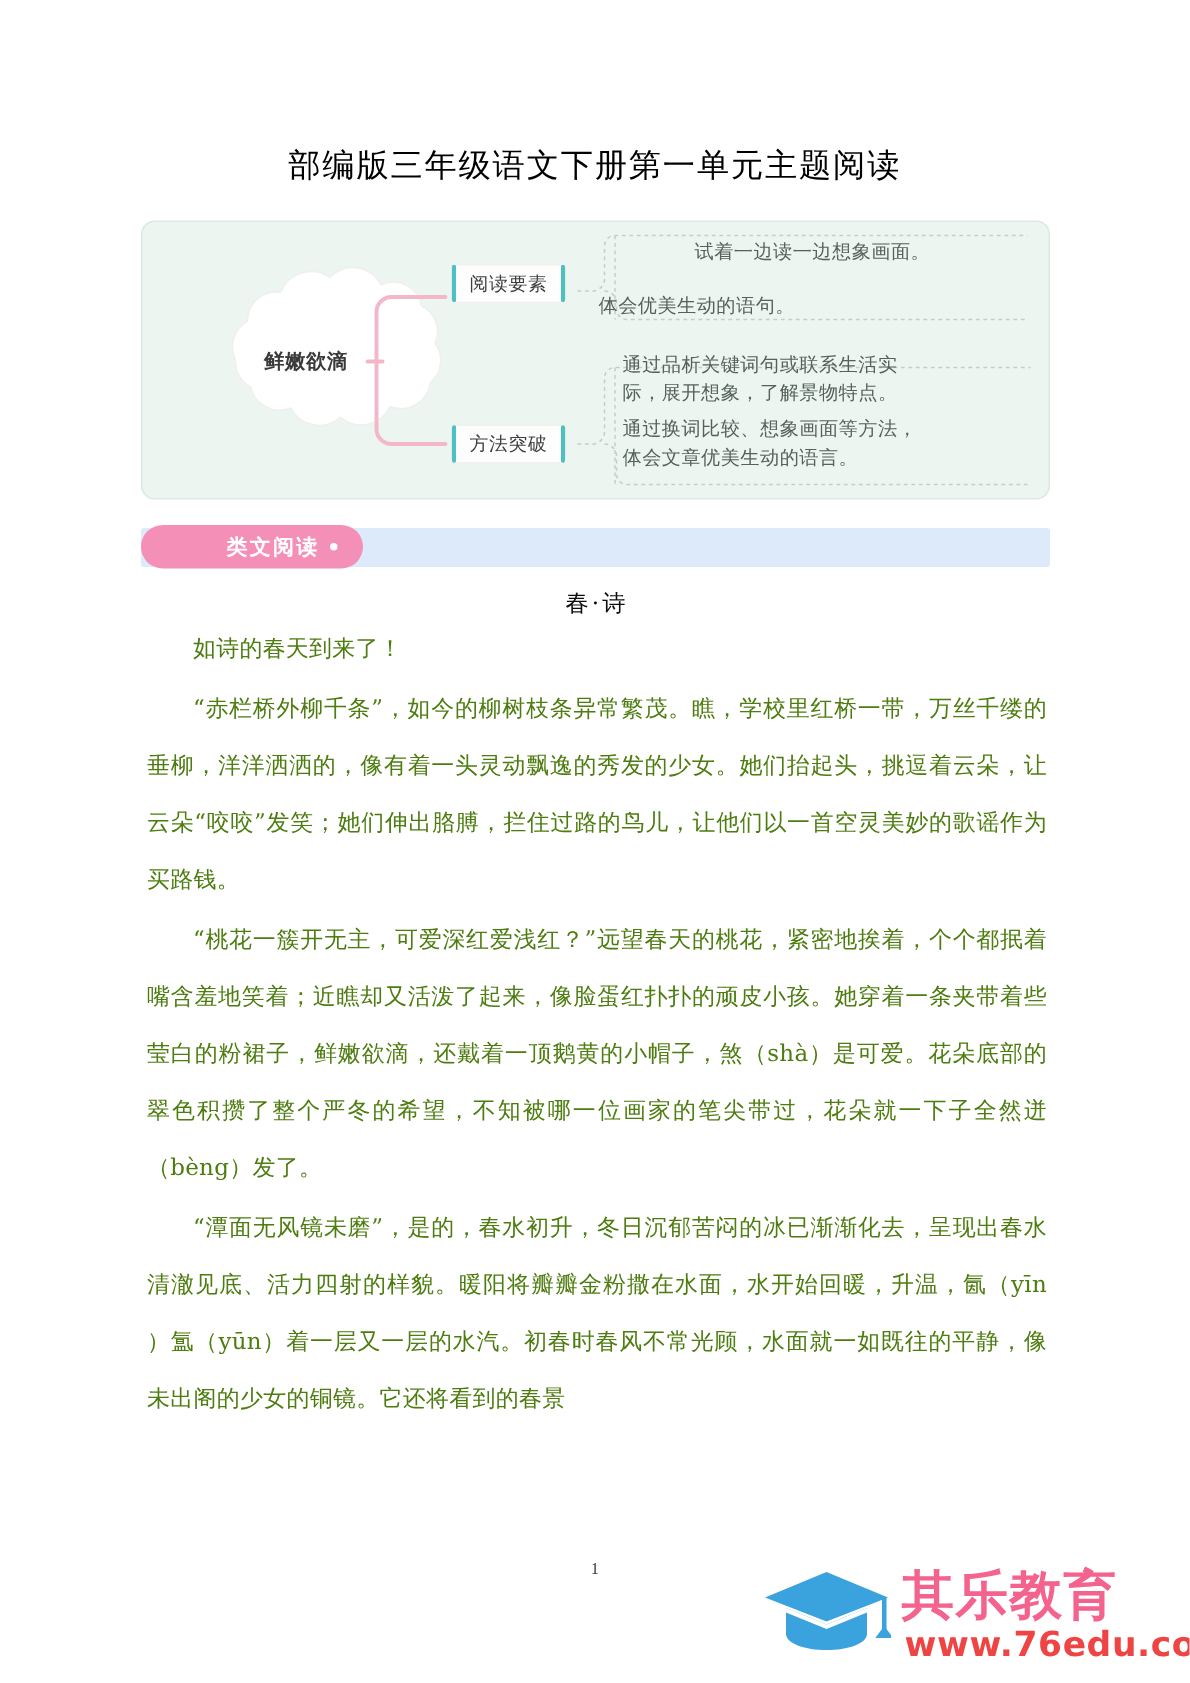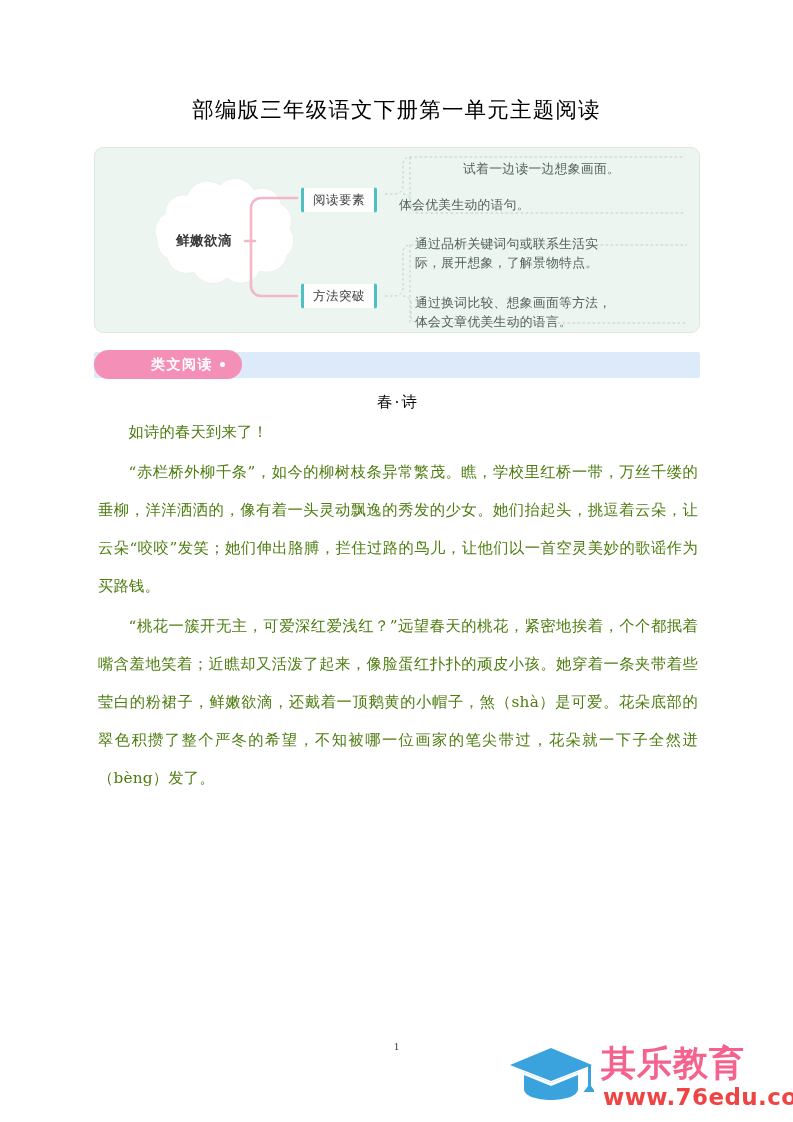--- a/index.html
+++ b/index.html
@@ -79,36 +79,36 @@
     border-bottom: 1px solid #f0f0f0;
     border-radius: 3px;
     display: flex;
     align-items: center;
     justify-content: center;
     font-size: 12.5px;
     color: #3d3d3d;
     font-family: "DejaVu Sans", "Liberation Sans", sans-serif;
     letter-spacing: 0.5px;
   }
-  #node-reading  { left: 206px; top: 39px; }
+  #node-reading  { left: 206px; top: 28px; }
   #node-method   { left: 206px; top: 135px; }
 
   .leaf {
     position: absolute;
     font-size: 12.8px;
     line-height: 19px;
     color: #55625c;
     font-family: "DejaVu Sans", "Liberation Sans", sans-serif;
     letter-spacing: 0.3px;
     white-space: pre-line;
   }
   #leaf-1 { left: 320px; top: 11px;  width: 276px; margin-left: 48px; }
   #leaf-2 { left: 304px; top: 47px;  width: 276px; }
   #leaf-3 { left: 320px; top: 86px;  width: 280px; }
-  #leaf-4 { left: 320px; top: 145px; width: 280px; }
+  #leaf-4 { left: 320px; top: 129px; width: 280px; }
 
   
   .section-band {
     position: absolute;
     left: 94px;
     top: 352px;
     width: 606px;
     height: 26px;
     background: #dceafa;
     border-radius: 2px;
@@ -274,20 +274,21 @@
   <div class="section-pill">
     <span class="pill-text">类文阅读</span>
     <span class="pill-dot"></span>
   </div>
 
   <div class="article">
     <div class="article-title">春·诗</div>
     <p class="para indent">如诗的春天到来了！</p>
     <p class="para indent">“赤栏桥外柳千条”，如今的柳树枝条异常繁茂。瞧，学校里红桥一带，万丝千缕的垂柳，洋洋洒洒的，像有着一头灵动飘逸的秀发的少女。她们抬起头，挑逗着云朵，让云朵“咬咬”发笑；她们伸出胳膊，拦住过路的鸟儿，让他们以一首空灵美妙的歌谣作为买路钱。</p>
     <p class="para indent">“桃花一簇开无主，可爱深红爱浅红？”远望春天的桃花，紧密地挨着，个个都抿着嘴含羞地笑着；近瞧却又活泼了起来，像脸蛋红扑扑的顽皮小孩。她穿着一条夹带着些莹白的粉裙子，鲜嫩欲滴，还戴着一顶鹅黄的小帽子，煞（shà）是可爱。花朵底部的翠色积攒了整个严冬的希望，不知被哪一位画家的笔尖带过，花朵就一下子全然迸（bèng）发了。</p>
+    <p class="para indent">“潭面无风镜未磨”，是的，春水初升，冬日沉郁苦闷的冰已渐渐化去，呈现出春水清澈见底、活力四射的样貌。暖阳将瓣瓣金粉撒在水面，水开始回暖，升温，氤（yīn ）氲（yūn）着一层又一层的水汽。初春时春风不常光顾，水面就一如既往的平静，像未出阁的少女的铜镜。它还将看到的春景</p>
   </div>
 
   <div class="page-number">1</div>
 
   <div class="logo">
     <svg class="logo-cap" viewBox="0 0 86 58">
       <path d="M43,4 L84,21 L43,37 L2,21 Z" fill="#3aa3dd"></path>
       <path d="M16,28 L16,45 c0,7 13,11 27,11 c14,0 27,-4 27,-11 L70,28 L43,39 Z" fill="#3aa3dd"></path>
       <path d="M16,28 L43,39 L70,28 L70,31 L43,42 L16,31 Z" fill="#ffffff"></path>
       <rect x="80" y="21" width="3" height="22" fill="#3aa3dd"></rect>

